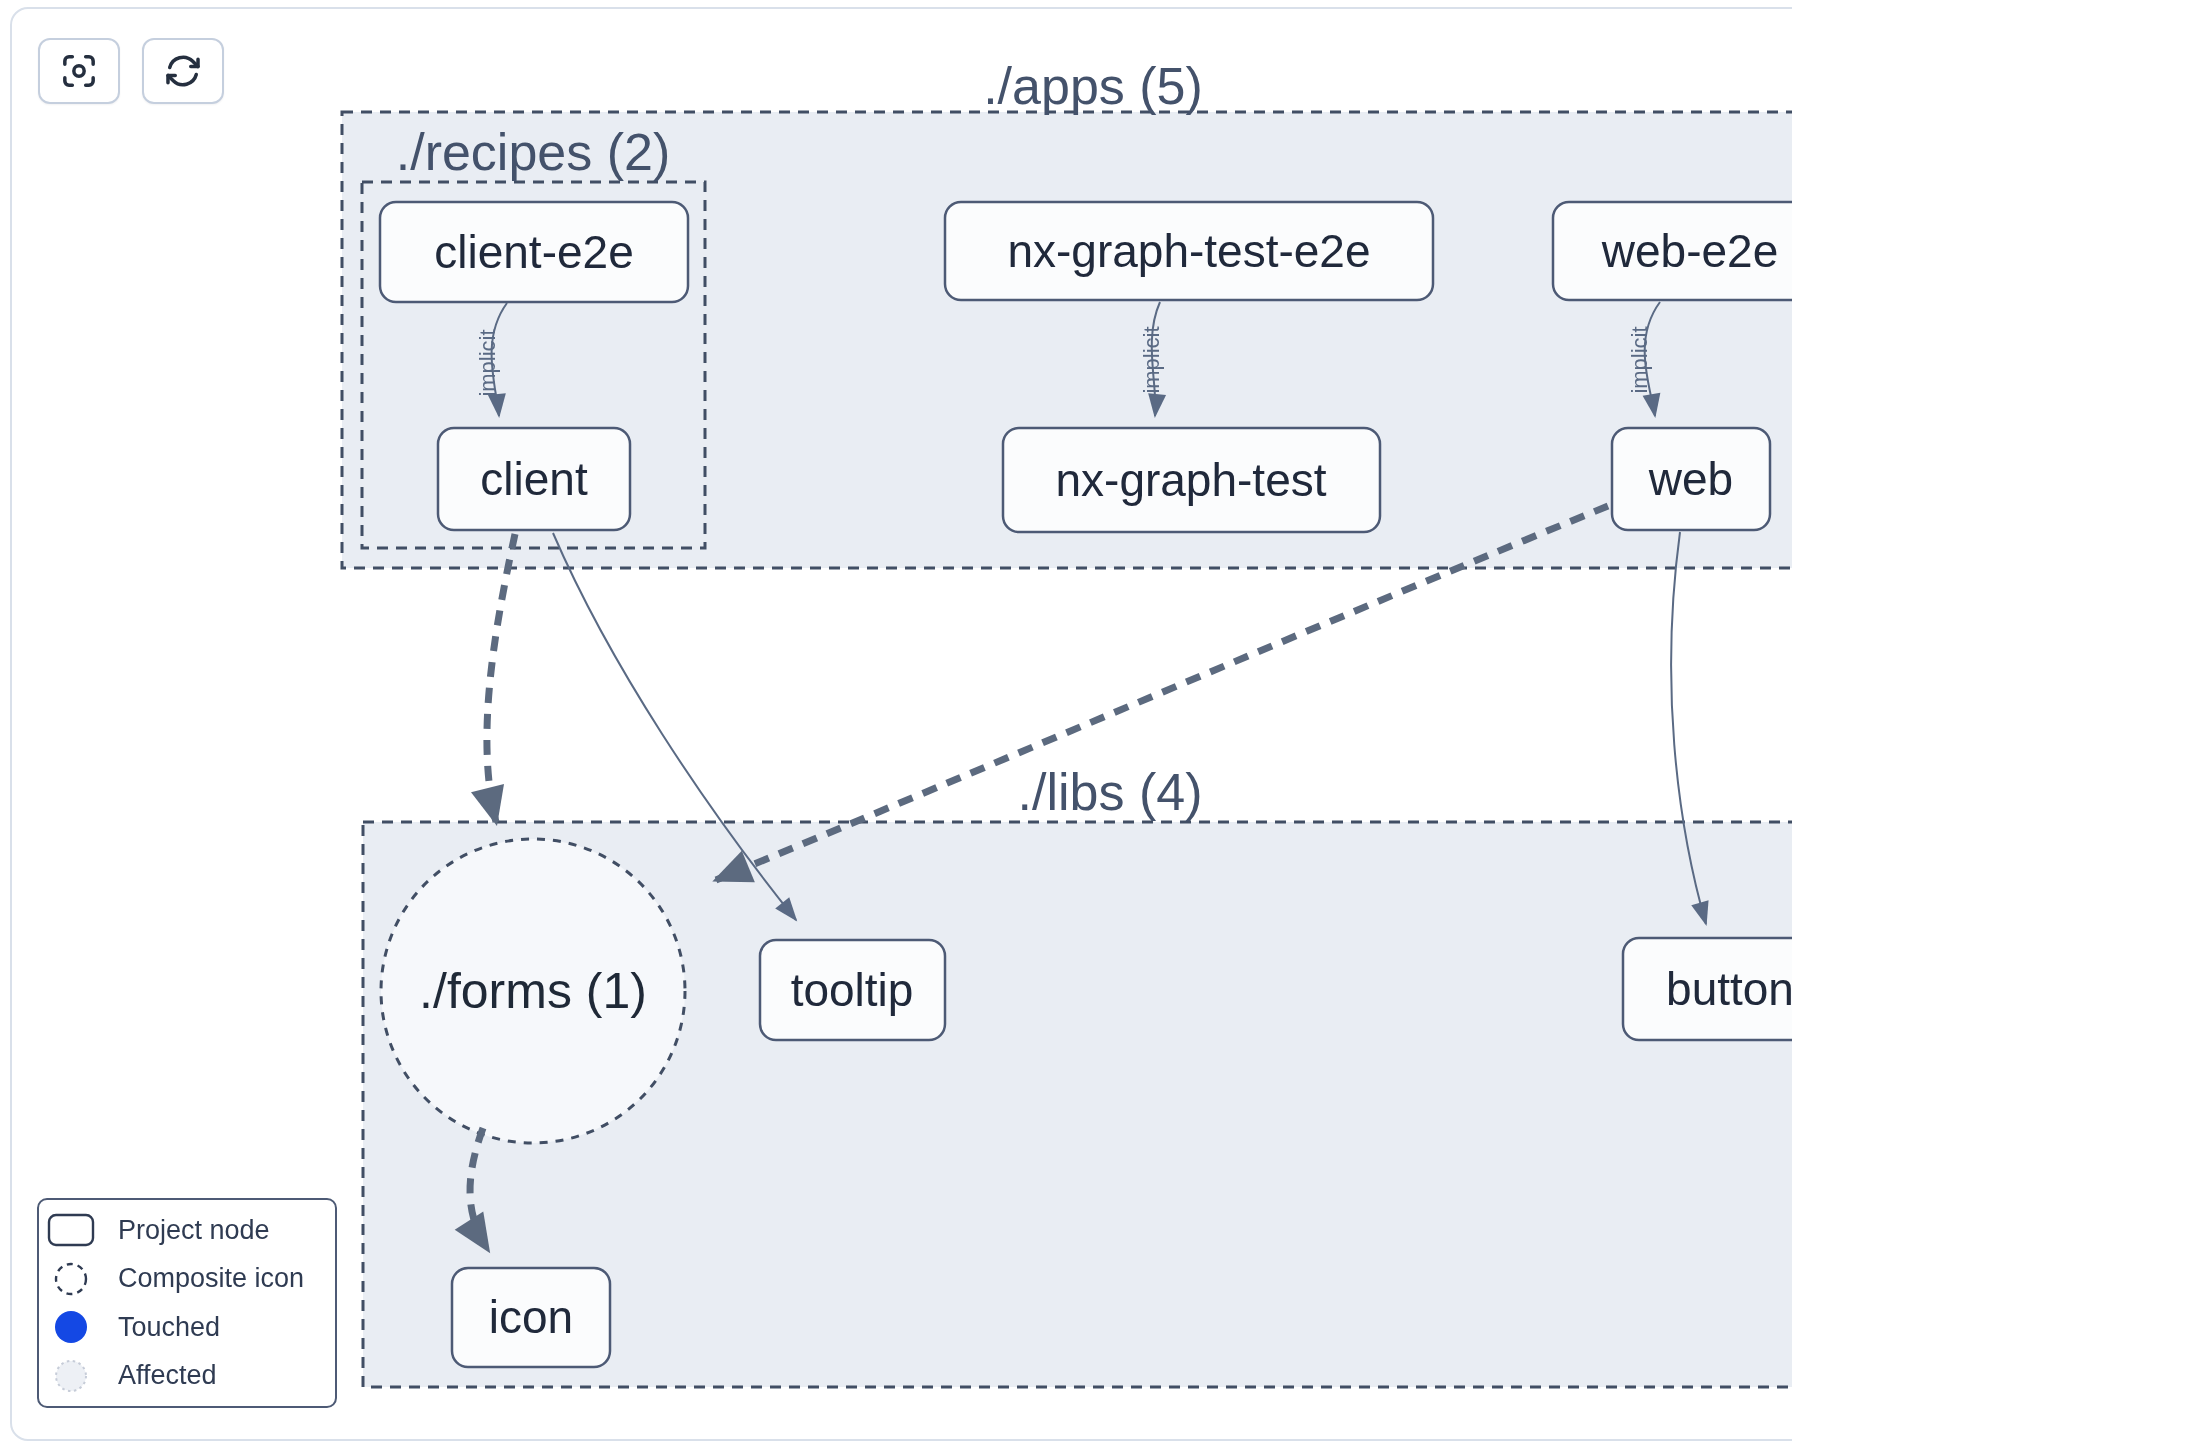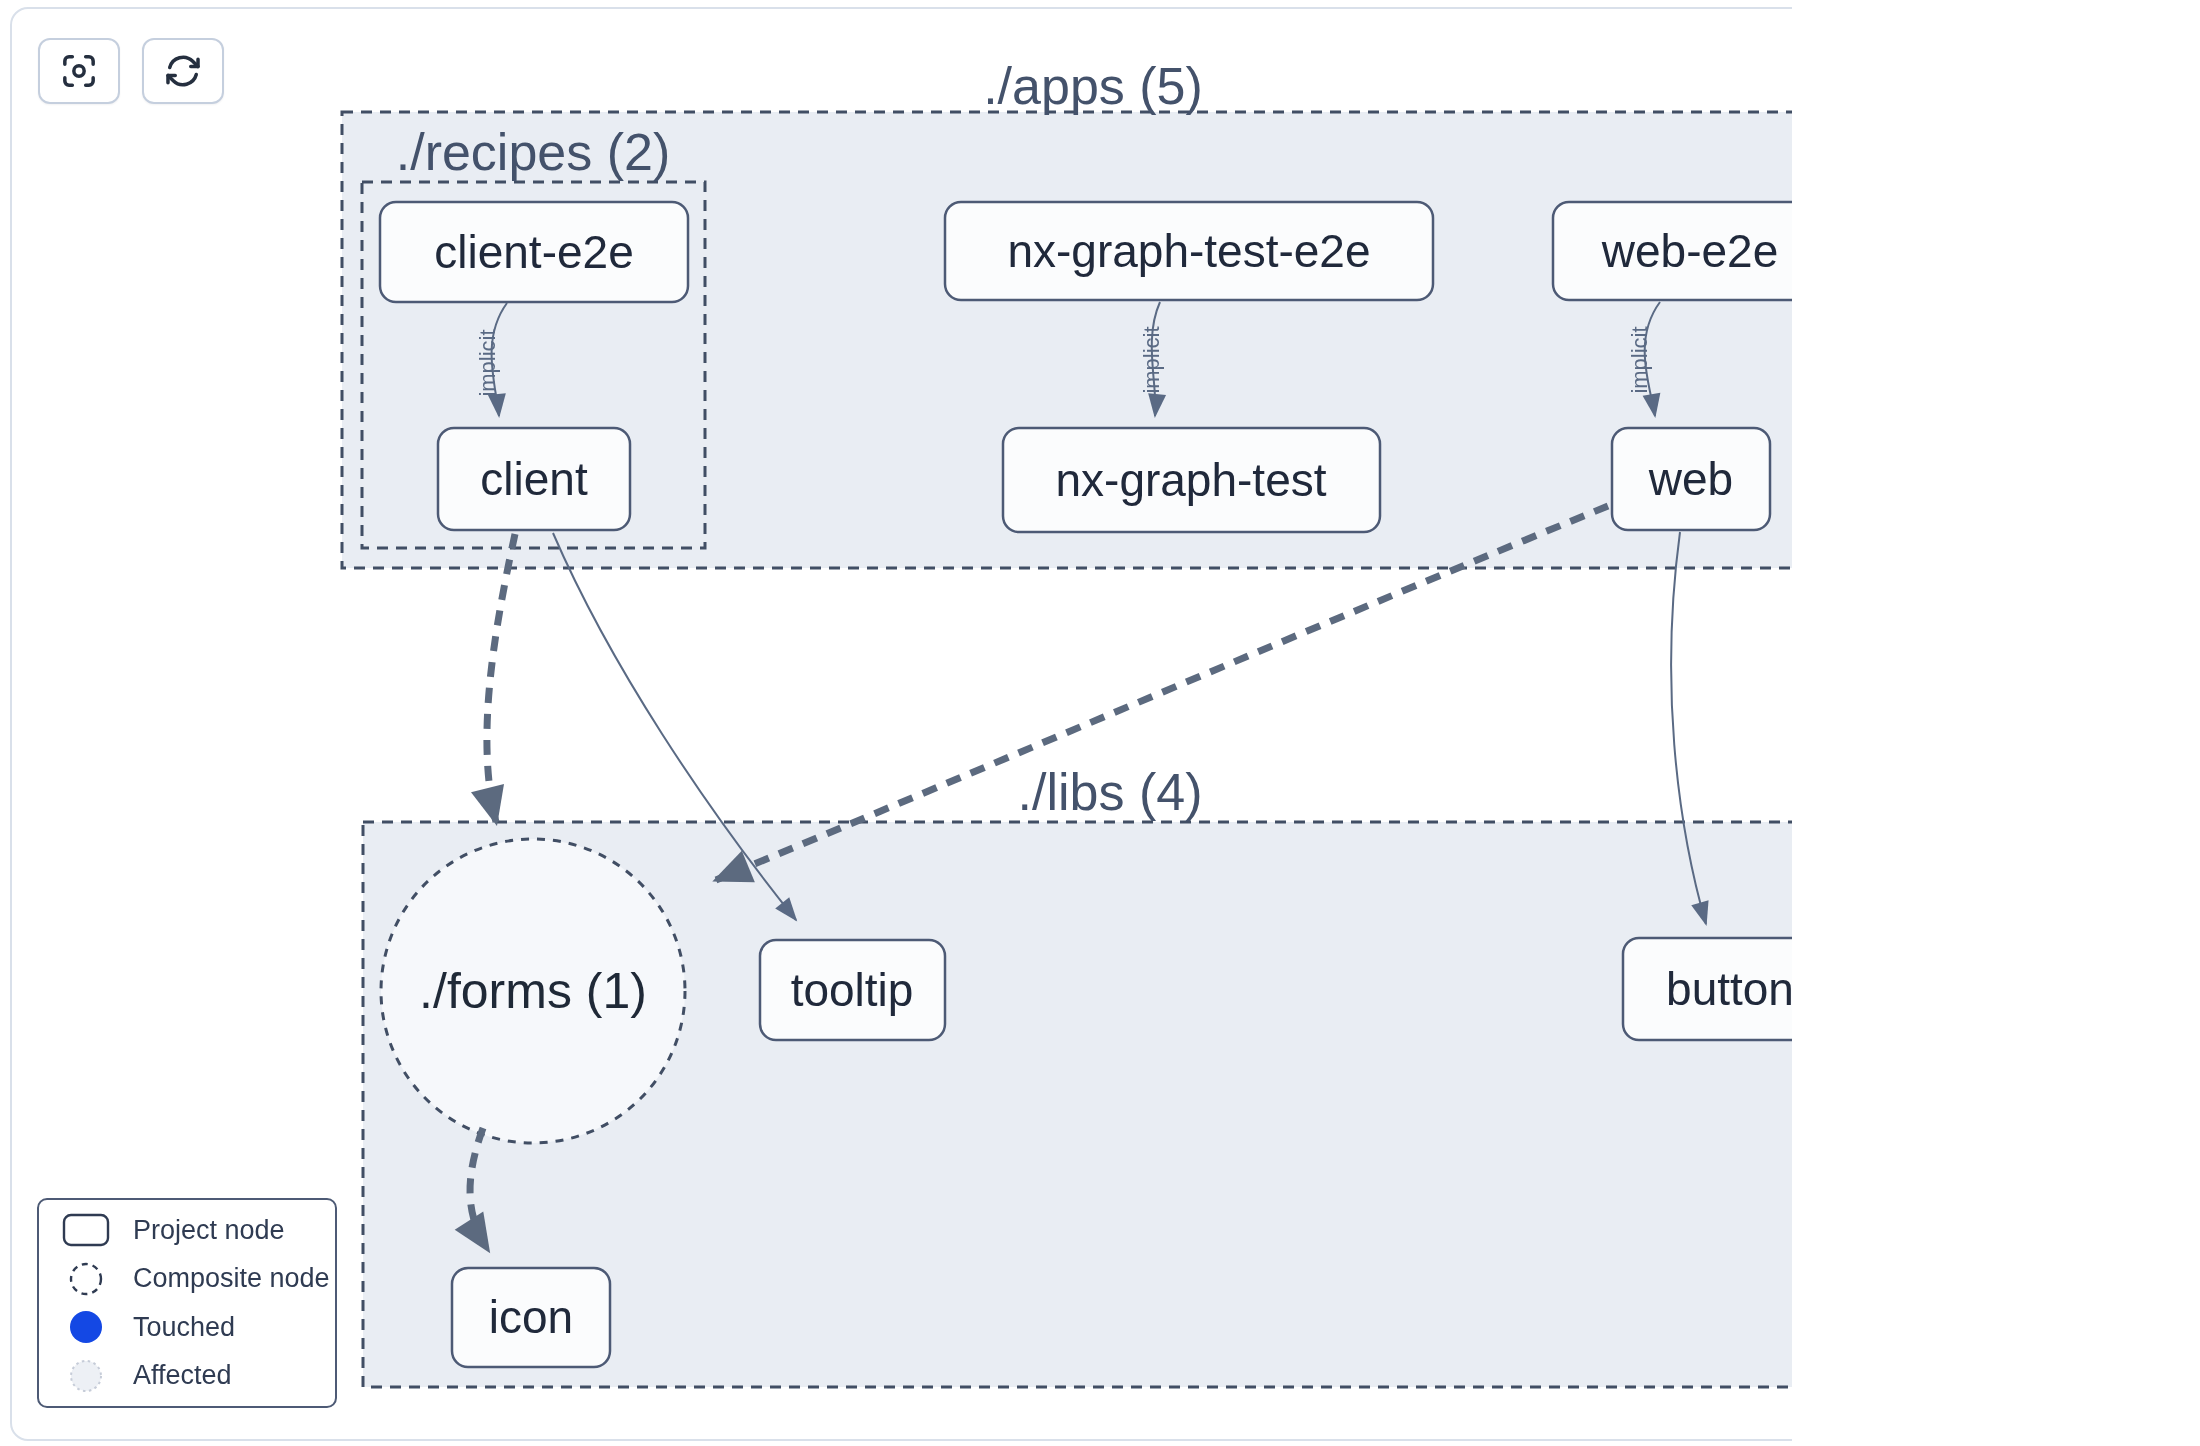--- a/index.html
+++ b/index.html
@@ -24,21 +24,21 @@
   .node-rect{fill:#fbfcfd;stroke:#4d5a75;stroke-width:2.5;}
   .node-label{fill:#20293b;font-size:46px;text-anchor:middle;}
   .edge-thin{fill:none;stroke:#5a6a84;stroke-width:2;}
   .edge-thick{fill:none;stroke:#5c6a7f;stroke-width:7;stroke-dasharray:15 11;}
   .edge-label{fill:#5a6a84;font-size:22px;text-anchor:middle;}
 
   
   .legend{position:absolute;left:37px;top:1198px;width:300px;height:210px;background:#ffffff;
           border:2px solid #4d5a75;border-radius:10px;display:flex;flex-direction:column;
           justify-content:space-around;padding:6px 0;box-sizing:border-box;}
-  .legend-row{display:flex;align-items:center;padding-left:22px;height:46px;}
+  .legend-row{display:flex;align-items:center;padding-left:7px;height:46px;}
   .legend-row svg{flex:0 0 auto;}
   .legend-label{margin-left:22px;font-size:27px;color:#2f3b52;}
 </style>
 </head>
 <body>
 
 <div class="stage">
   <div class="card"></div>
 
   <svg class="graph-svg" width="2200" height="1446" viewBox="0 0 2200 1446">
@@ -176,21 +176,21 @@
     <div class="legend-row">
       <svg width="50" height="36" viewBox="0 0 50 36">
         <rect x="3" y="3" width="44" height="30" rx="7" fill="#ffffff" stroke="#2f3b52" stroke-width="2.4"></rect>
       </svg>
       <span class="legend-label">Project node</span>
     </div>
     <div class="legend-row">
       <svg width="50" height="36" viewBox="0 0 50 36">
         <circle cx="25" cy="18" r="15" fill="#ffffff" stroke="#2f3b52" stroke-width="2.4" stroke-dasharray="6 5"></circle>
       </svg>
-      <span class="legend-label">Composite node</span>
+      <span class="legend-label">Composite icon</span>
     </div>
     <div class="legend-row">
       <svg width="50" height="36" viewBox="0 0 50 36">
         <circle cx="25" cy="18" r="16" fill="#1448e4"></circle>
       </svg>
       <span class="legend-label">Touched</span>
     </div>
     <div class="legend-row">
       <svg width="50" height="36" viewBox="0 0 50 36">
         <circle cx="25" cy="18" r="15" stroke-width="2" stroke-dasharray="2.5 3.5" stroke="#c6ccd8" fill="#edf0f5"></circle>

